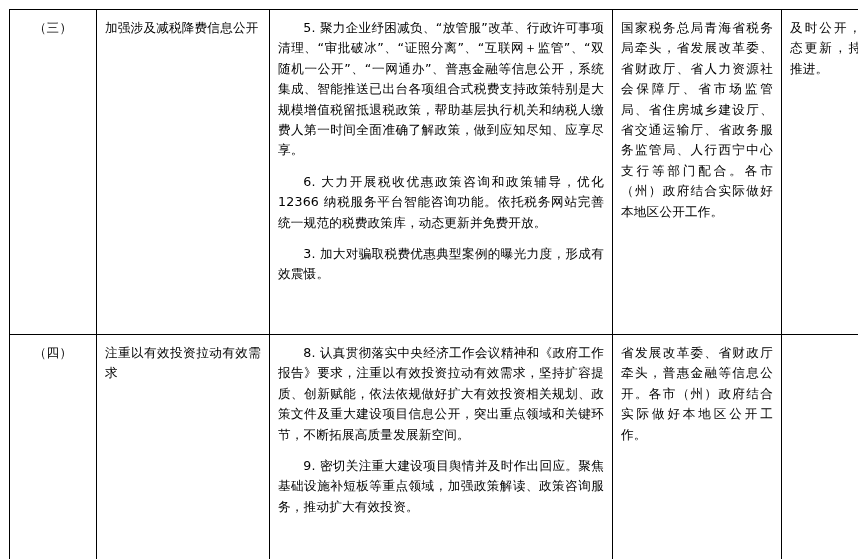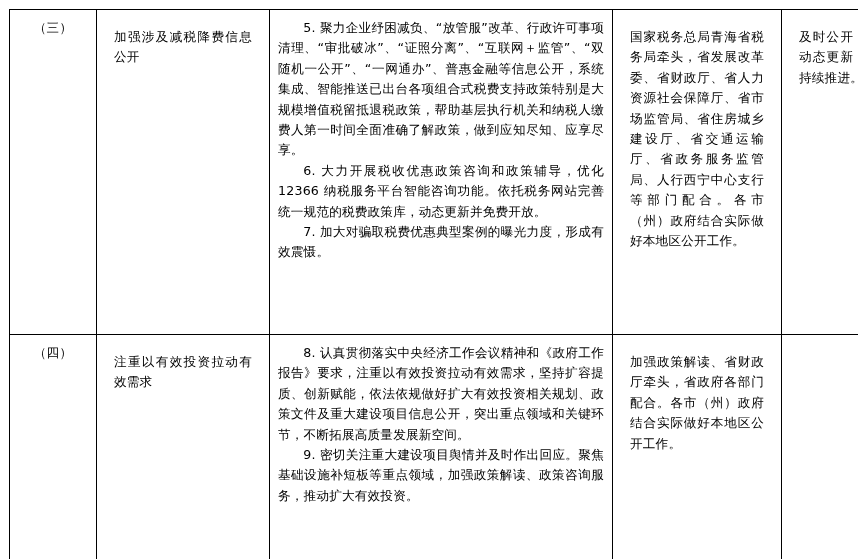--- a/index.html
+++ b/index.html
@@ -56,24 +56,24 @@
     width: 86px;
     vertical-align: middle;
   }
   .para {
     margin: 0 0 0 0;
     text-align: justify;
     text-justify: inter-ideograph;
     text-indent: 2em;
   }
   .para + .para {
-    margin-top: 0px;
+    margin-top: 11px;
   }
   .plain {
-    margin: 9px;
+    margin: 0;
     text-align: justify;
     text-justify: inter-ideograph;
   }
   .row-1 td { height: 308px; }
   .row-2 td { height: 215px; }
   .num-text { display: inline-block; }
 </style>
 </head>
 <body>
 
@@ -83,42 +83,42 @@
       <tr class="row-1">
         <td class="col-num">
           <span class="num-text">（三）</span>
         </td>
         <td class="col-item">
           <p class="plain">加强涉及减税降费信息公开</p>
         </td>
         <td class="col-content">
           <p class="para">5. 聚力企业纾困减负、“放管服”改革、行政许可事项清理、“审批破冰”、“证照分离”、“互联网＋监管”、“双随机一公开”、“一网通办”、普惠金融等信息公开，系统集成、智能推送已出台各项组合式税费支持政策特别是大规模增值税留抵退税政策，帮助基层执行机关和纳税人缴费人第一时间全面准确了解政策，做到应知尽知、应享尽享。</p>
           <p class="para">6. 大力开展税收优惠政策咨询和政策辅导，优化 12366 纳税服务平台智能咨询功能。依托税务网站完善统一规范的税费政策库，动态更新并免费开放。</p>
-          <p class="para">7. 加大对骗取税费优惠典型案例的曝光力度，形成有效震慑。</p>
+          <p class="para">3. 加大对骗取税费优惠典型案例的曝光力度，形成有效震慑。</p>
         </td>
         <td class="col-dept">
           <p class="plain">国家税务总局青海省税务局牵头，省发展改革委、省财政厅、省人力资源社会保障厅、省市场监管局、省住房城乡建设厅、省交通运输厅、省政务服务监管局、人行西宁中心支行等部门配合。各市（州）政府结合实际做好本地区公开工作。</p>
         </td>
         <td class="col-time">
           <p class="plain">及时公开，动态更新，持续推进。</p>
         </td>
       </tr>
       <tr class="row-2">
         <td class="col-num">
           <span class="num-text">（四）</span>
         </td>
         <td class="col-item">
           <p class="plain">注重以有效投资拉动有效需求</p>
         </td>
         <td class="col-content">
           <p class="para">8. 认真贯彻落实中央经济工作会议精神和《政府工作报告》要求，注重以有效投资拉动有效需求，坚持扩容提质、创新赋能，依法依规做好扩大有效投资相关规划、政策文件及重大建设项目信息公开，突出重点领域和关键环节，不断拓展高质量发展新空间。</p>
           <p class="para">9. 密切关注重大建设项目舆情并及时作出回应。聚焦基础设施补短板等重点领域，加强政策解读、政策咨询服务，推动扩大有效投资。</p>
         </td>
         <td class="col-dept">
-          <p class="plain">加强政策解读、省财政厅牵头，省政府各部门配合。各市（州）政府结合实际做好本地区公开工作。</p>
+          <p class="plain">省发展改革委、省财政厅牵头，普惠金融等信息公开。各市（州）政府结合实际做好本地区公开工作。</p>
         </td>
         <td class="col-time">
           <p class="plain"></p>
         </td>
       </tr>
     </tbody>
   </table>
 </div>
 
 </body></html>

